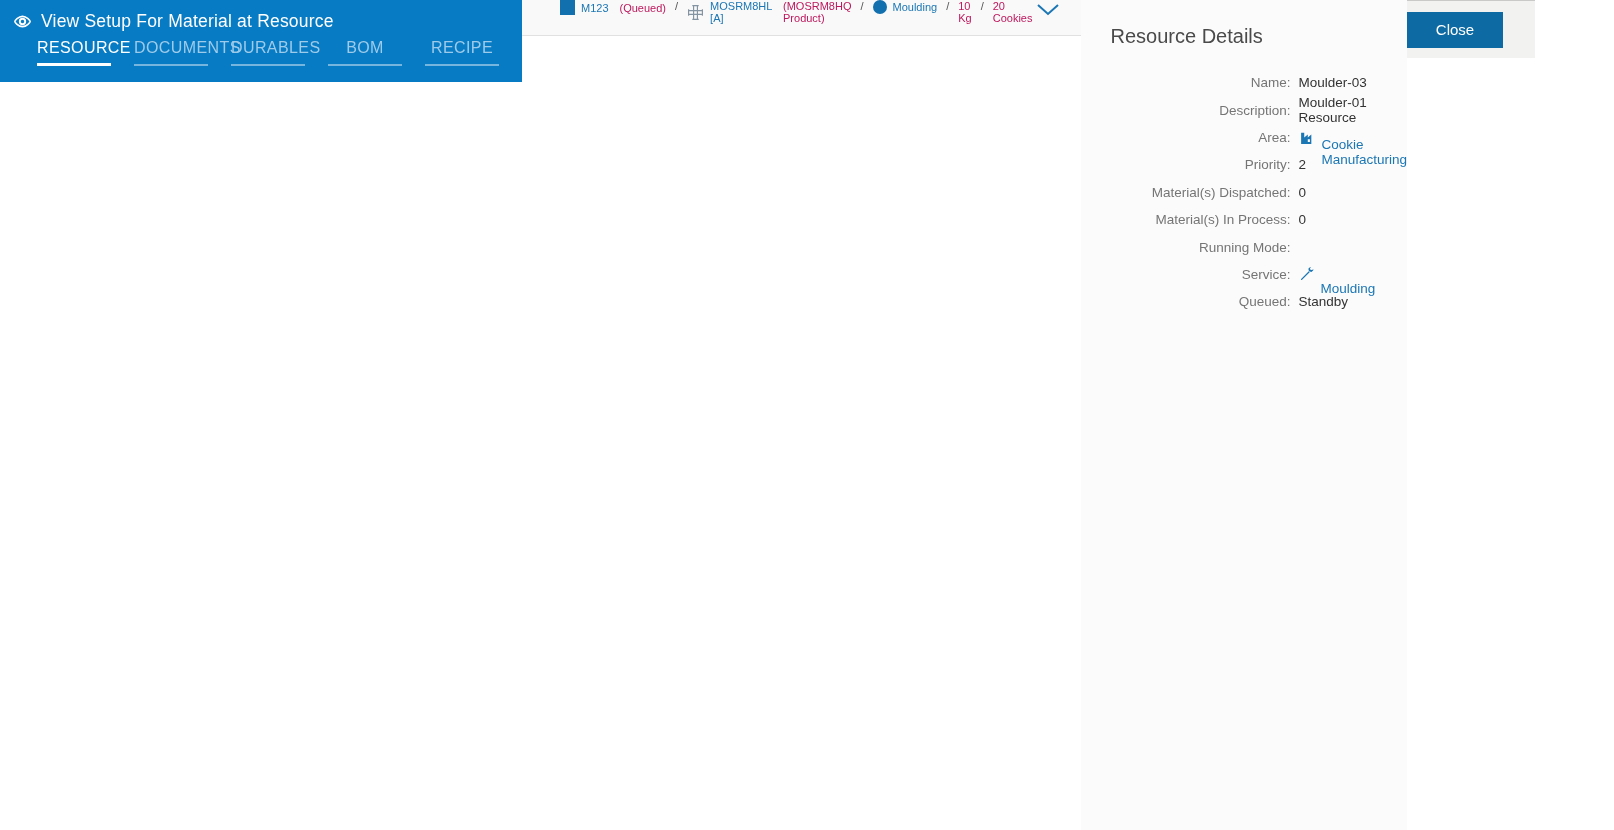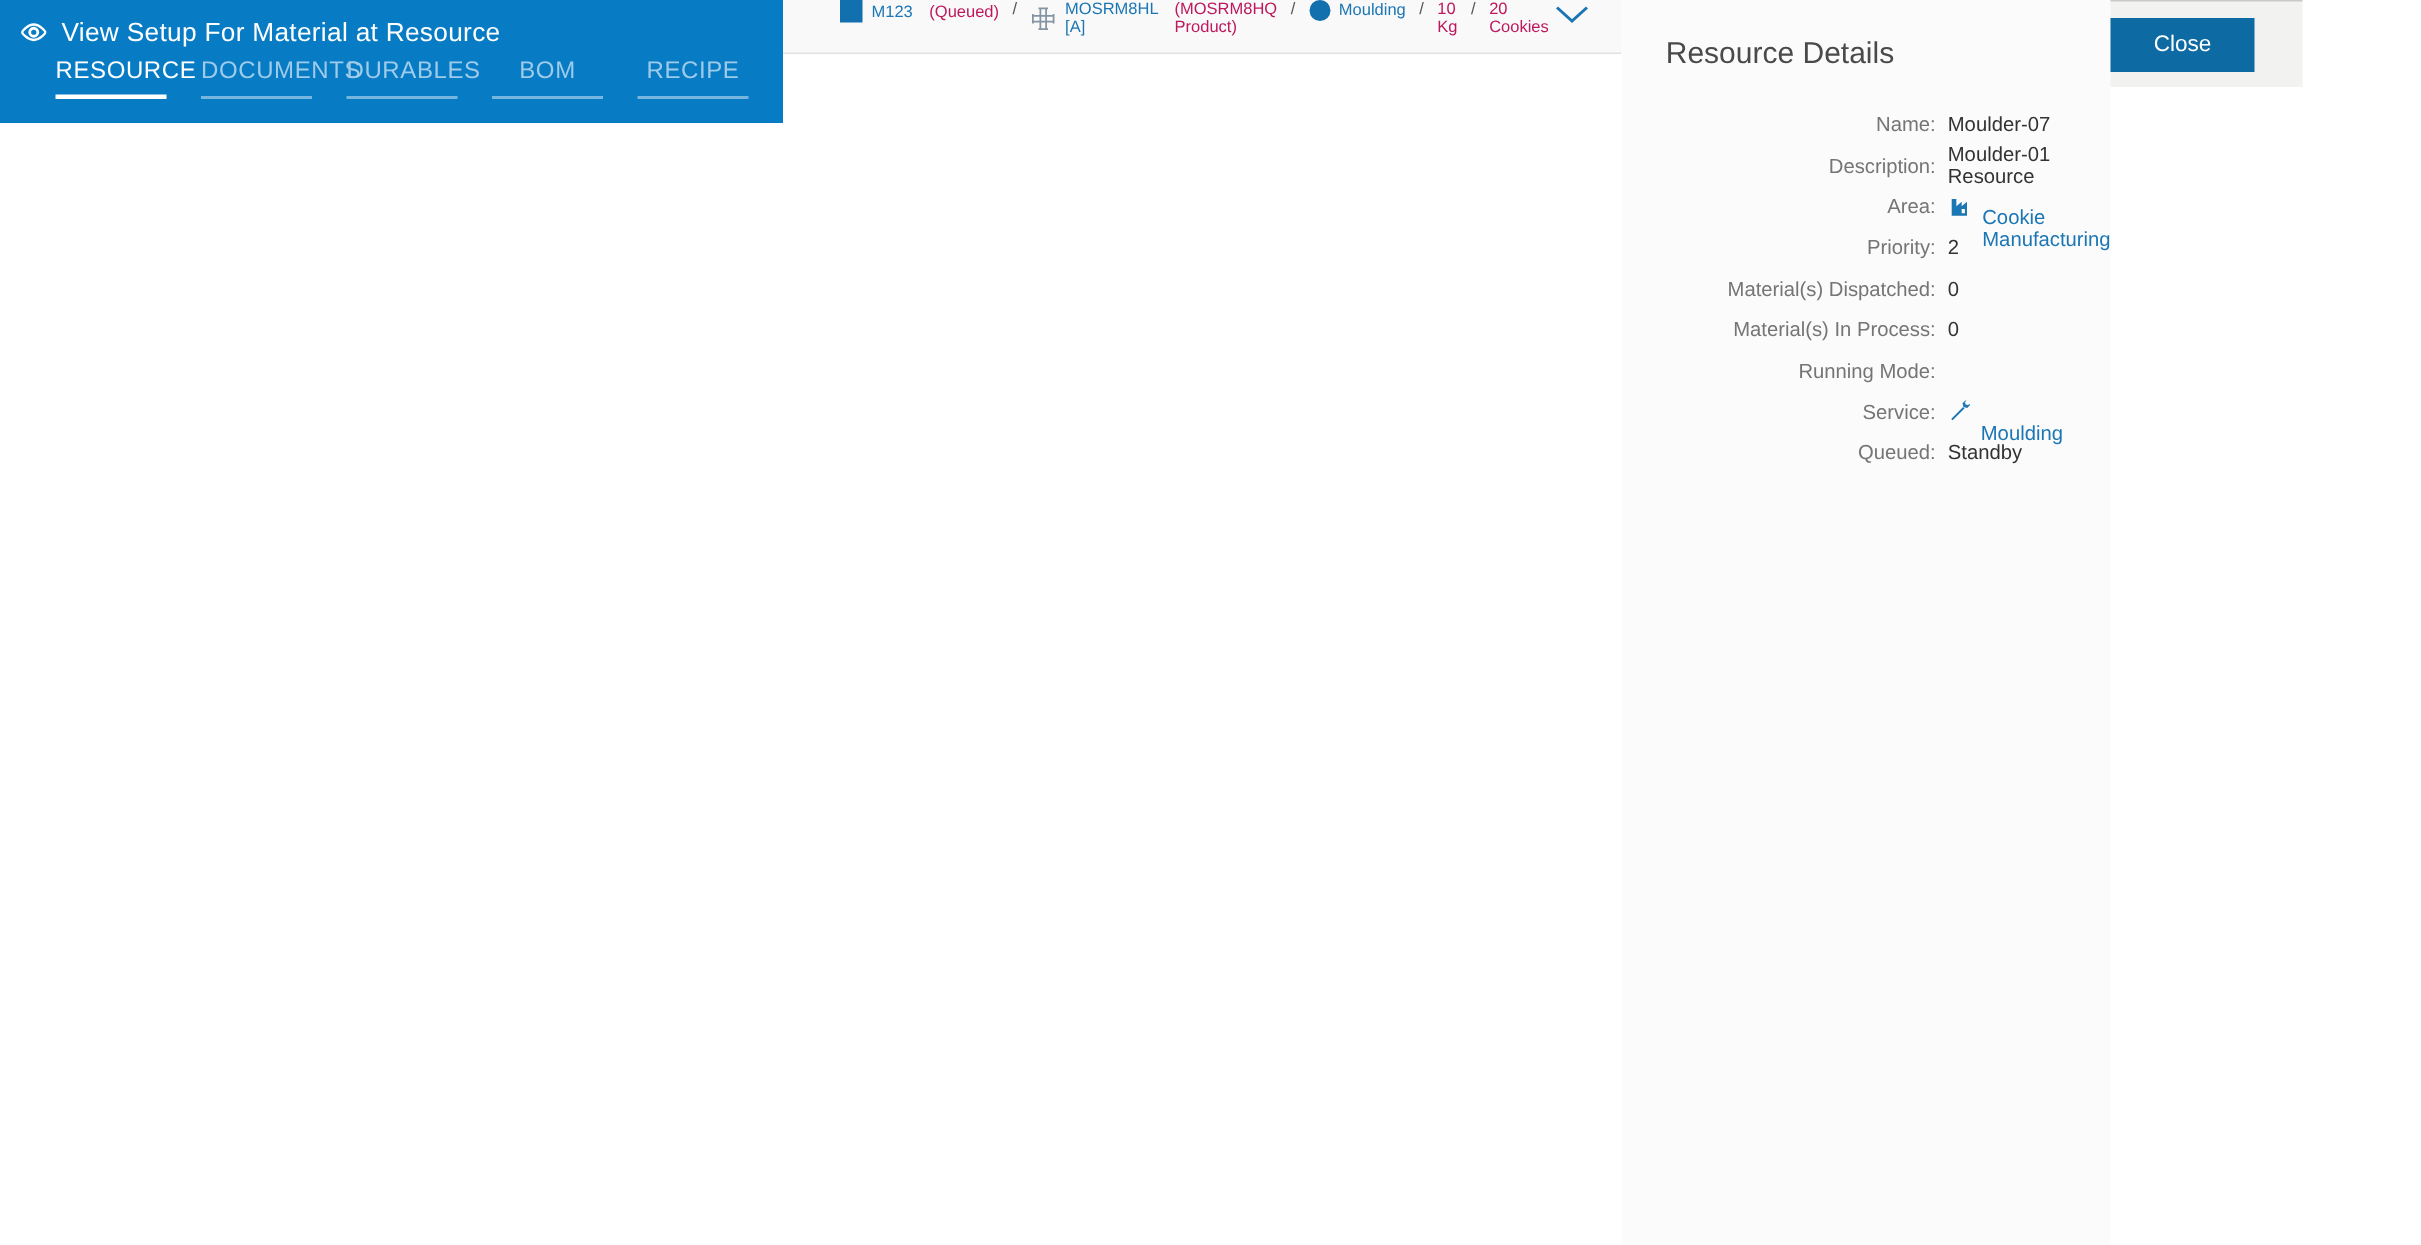--- a/index.html
+++ b/index.html
@@ -121,21 +121,21 @@
         <path d="M1 1l10 9L21 1"></path>
       </svg>
     </span>
   </div>
 
   <div class="main">
     <div class="section-title">Resource Details</div>
 
     <div class="field-row">
       <span class="field-label">Name:</span>
-      <span class="field-value">Moulder-07</span>
+      <span class="field-value">Moulder-03</span>
     </div>
 
     <div class="field-row">
       <span class="field-label">Description:</span>
       <span class="field-value">Moulder-01 Resource</span>
     </div>
 
     <div class="field-row">
       <span class="field-label">Area:</span>
       <span class="field-value link">

